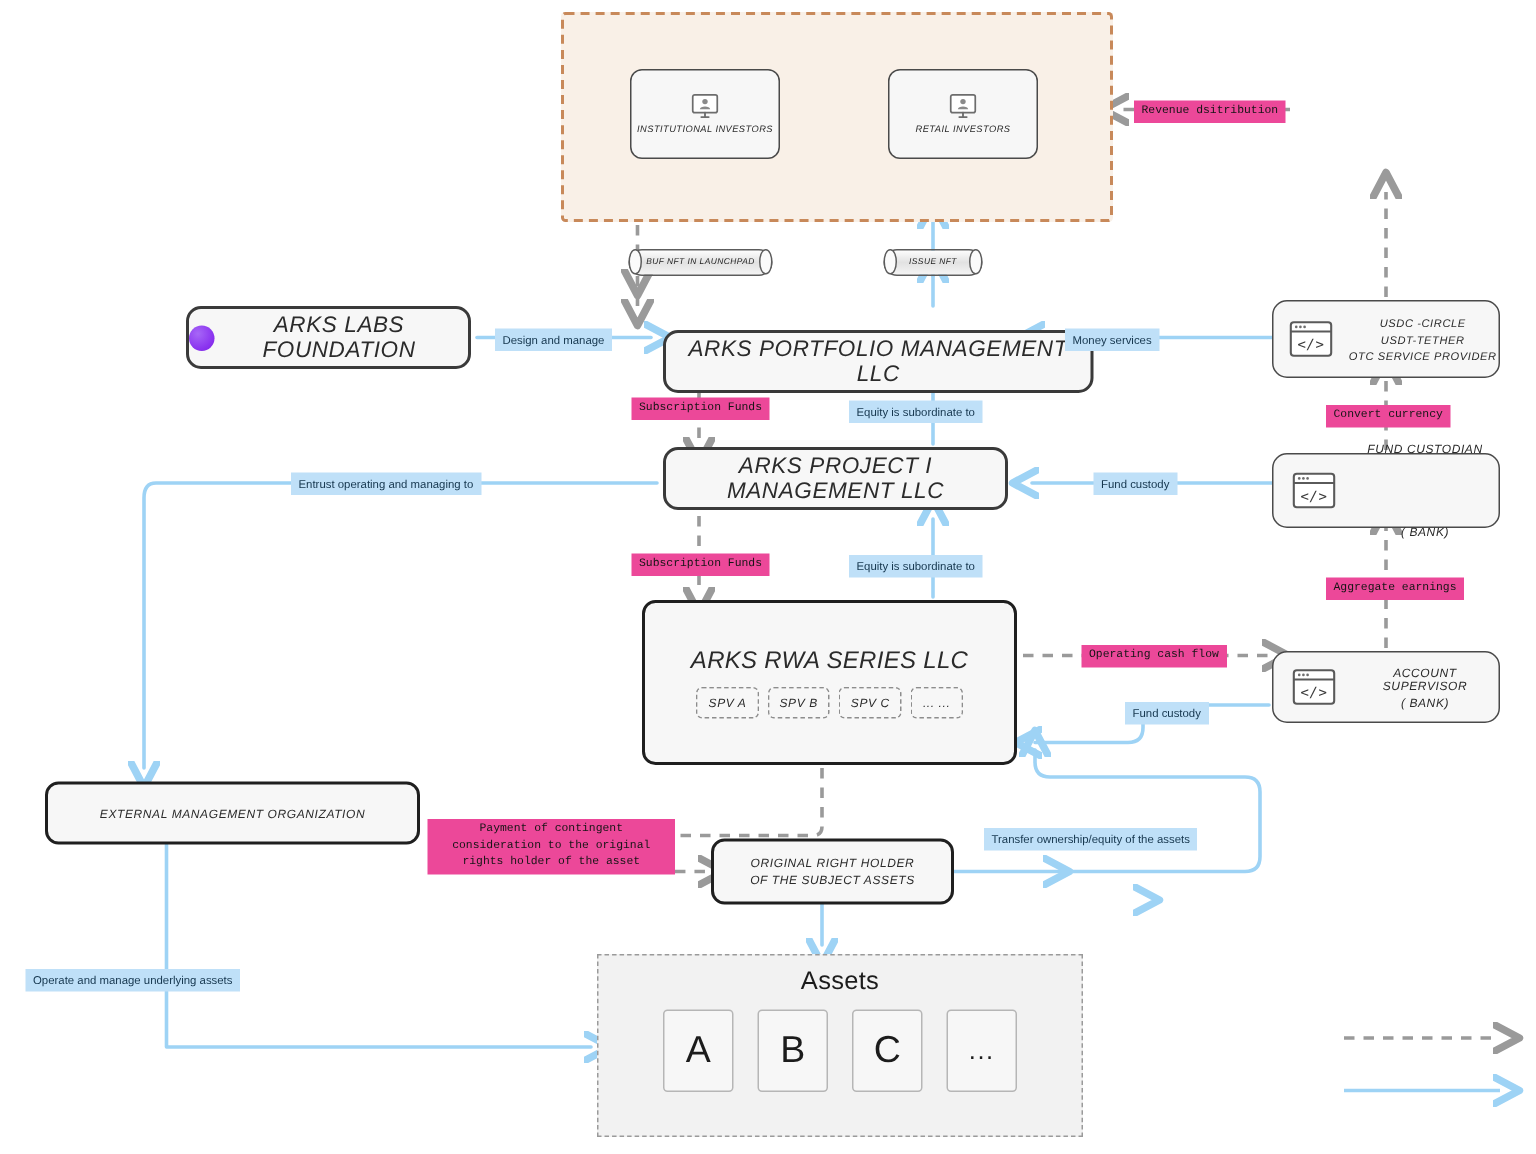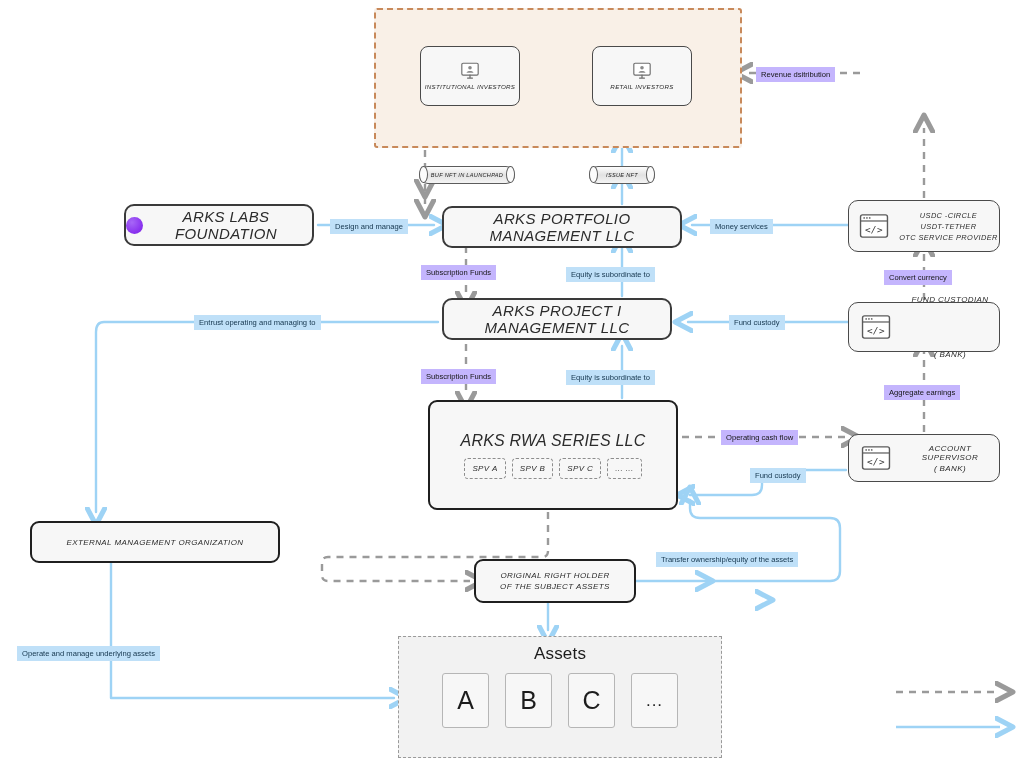--- a/index.html
+++ b/index.html
@@ -93,21 +93,21 @@
   .lbl {
     position: absolute;
     box-sizing: border-box;
     font-size: 7.6px;
     line-height: 11px;
     padding: 2px 5px;
     text-align: center;
     white-space: nowrap;
     color: #1c1c1c;
   }
-  .lbl.cash { background: #c4b5fd; color: #151515; }
+  .lbl.cash { background: #ec4899; color: #151515; font-family: Liberation Mono, monospace; }
   .lbl.legal { background: #bfe0f8; color: #14354d; }
   .lbl.multiline { white-space: normal; }
 
   
   .pill {
     position: absolute;
     box-sizing: border-box;
     height: 18px;
     background: linear-gradient(to bottom,#fdfdfd 0%,#e2e2e2 50%,#f4f4f4 100%);
     border: 1.2px solid #5c5c5c;
@@ -349,21 +349,21 @@
       <div style="font-size:8px;">ACCOUNT SUPERVISOR</div>
       <div style="font-size:8px;">( BANK)</div>
     </div>
   </div>
 
   <div class="node stacked" style="left:124px; top:204px; width:190px; height:42px; gap:0px;">
     <span class="logo-dot"></span>
     <span class="t-md">ARKS  LABS FOUNDATION</span>
   </div>
 
-  <div class="node stacked" style="left:442px; top:206px; width:240px; height:42px;">
+  <div class="node stacked" style="left:442px; top:220px; width:287px; height:42px;">
     <span class="t-md">ARKS  PORTFOLIO MANAGEMENT LLC</span>
   </div>
 
   <div class="node stacked" style="left:442px; top:298px; width:230px; height:42px;">
     <span class="t-md">ARKS  PROJECT I MANAGEMENT LLC</span>
   </div>
 
   <div class="node heavy" id="rwa-series">
     <div class="title">ARKS RWA SERIES LLC</div>
     <div class="spv-row">
@@ -399,17 +399,18 @@
   <div class="lbl legal" style="left:330px; top:219px;">Design and manage</div>
   <div class="lbl cash" style="left:421px; top:265px;">Subscription Funds</div>
   <div class="lbl cash" style="left:421px; top:369px;">Subscription Funds</div>
   <div class="lbl legal" style="left:566px; top:267px;">Equity is subordinate to</div>
   <div class="lbl legal" style="left:566px; top:370px;">Equity is subordinate to</div>
   <div class="lbl legal" style="left:194px; top:315px;">Entrust operating and managing to</div>
   <div class="lbl legal" style="left:729px; top:315px;">Fund custody</div>
   <div class="lbl legal" style="left:750px; top:468px;">Fund custody</div>
   <div class="lbl cash" style="left:884px; top:385px;">Aggregate earnings</div>
   <div class="lbl cash" style="left:721px; top:430px;">Operating cash flow</div>
+  <div class="lbl cash multiline" style="left:285px; top:546px; width:165px;">Payment of contingent consideration to the original rights holder of the asset</div>
   <div class="lbl legal" style="left:656px; top:552px;">Transfer ownership/equity of the assets</div>
   <div class="lbl legal" style="left:17px; top:646px;">Operate and manage underlying assets</div>
 
 
 </div>
 
 </body></html>

